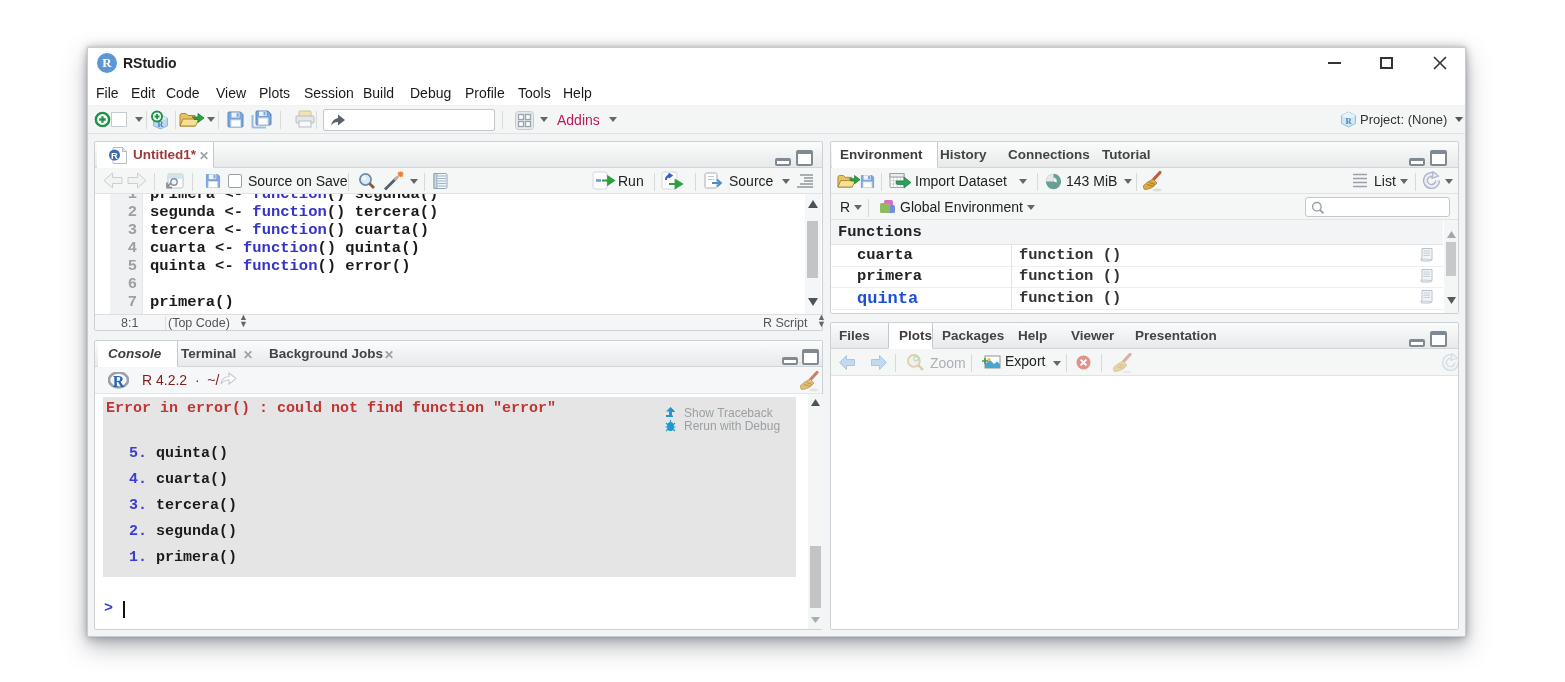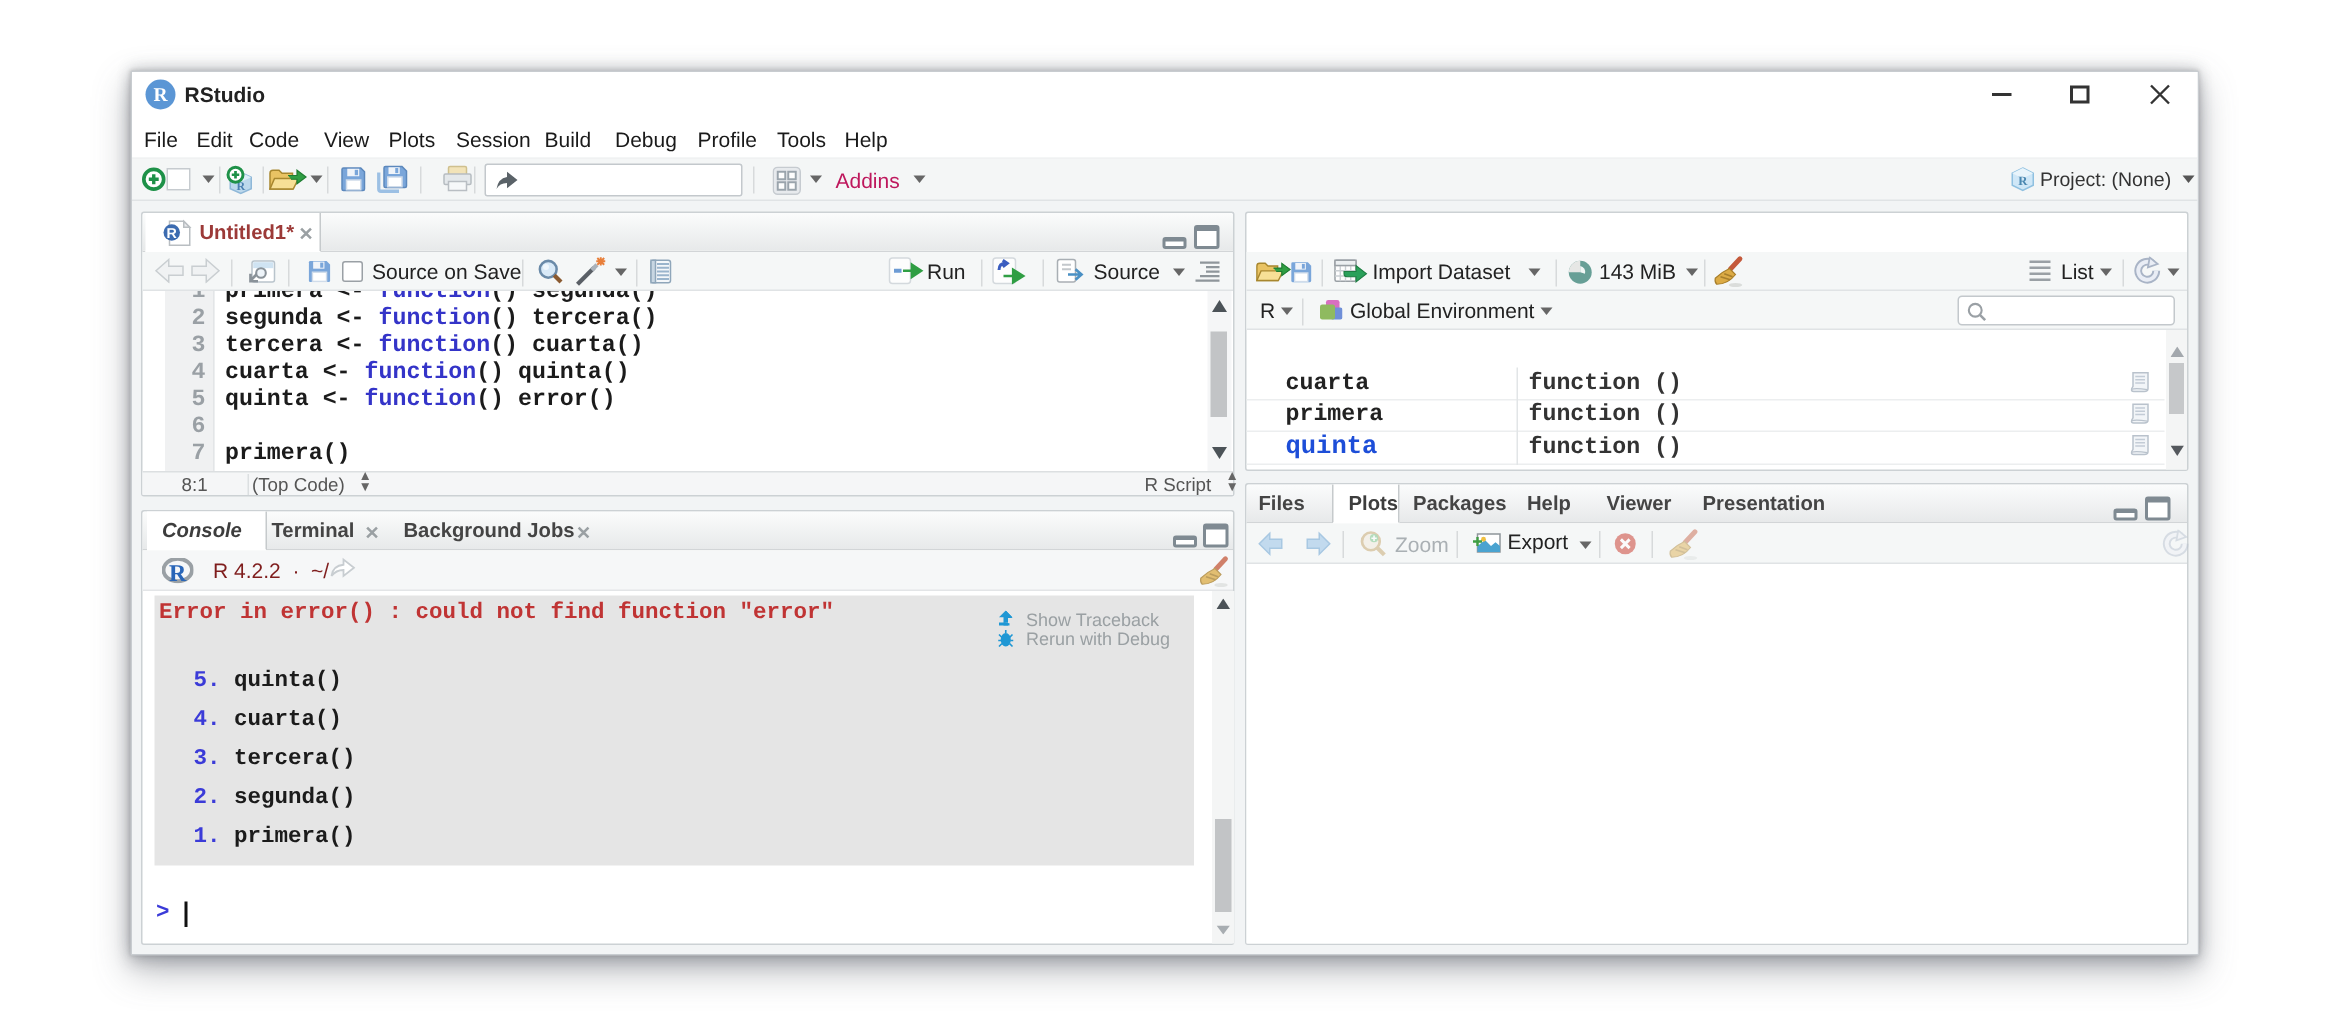--- a/index.html
+++ b/index.html
@@ -303,20 +303,30 @@
    <svg class="abs" style="left:3px;top:5px" width="9" height="7">
           <path d="M4.5 0 L9 7 L0 7 Z" fill="#4c5358"></path>
         </svg>
    <div class="abs" style="left:2px;top:152px;width:11px;height:62px;background:#c2c4c6;"></div>
    <svg class="abs" style="left:3px;top:223px" width="9" height="6">
           <path d="M4.5 6 L9 0 L0 0 Z" fill="#a8adb1"></path>
         </svg>
   </div>
  </div>
  <div class="pane" id="p-env" style="left:742px;top:93px;width:629px;height:173px;">
+  <div class="tabbar">
+   <div class="tab" style="left:1px;width:106px;border-left:none;">
+          <span class="tabtxt" style="left:8px;">Environment</span>
+        </div>
+   <span class="tabtxt" style="left:109px;color:#444;">History</span>
+   <span class="tabtxt" style="left:177px;color:#444;">Connections</span>
+   <span class="tabtxt" style="left:271px;color:#444;">Tutorial</span>
+   <div class="minmax" style="left:578px;"></div>
+   <div class="maxsq" style="left:599px;"></div>
+  </div>
   <div class="ptb" style="top:26px;height:26px;">
    <svg class="abs" style="left:6px;top:5px" width="24" height="17" viewBox="0 0 26 18">
           <path d="M1 4.5 Q1 2.5 3 2.5 L7 2.5 L9 4.5 L16 4.5 L16 15 L1 15 Z" fill="#e9c363" stroke="#a8872e"></path>
           <path d="M1 15 L4 8 L20 8 L16.5 15 Z" fill="#f7e096" stroke="#a8872e"></path>
           <path d="M13 6 L19 6 L19 2.5 L25 7 L19 11.5 L19 8.5 L15 8.5" fill="#2f9e43" stroke="#1e7d32" stroke-width=".8"></path>
         </svg>
    <svg class="abs" style="left:29px;top:6px" width="15" height="15" viewBox="0 0 17 17">
           <path d="M1 2 Q1 1 2 1 L13.5 1 L16 3.5 L16 15 Q16 16 15 16 L2 16 Q1 16 1 15 Z" fill="#7aa6da"></path>
           <rect x="4" y="1.5" width="8" height="5" fill="#f0f4f9"></rect>
           <rect x="9" y="2.2" width="2.2" height="3.6" fill="#7aa6da"></rect>
@@ -371,20 +381,23 @@
    <span class="abs" style="left:69px;top:5px;font-size:14px;color:#222;">Global Environment</span>
    <span class="car abs" style="left:196px;top:11px;border-top-color:#666"></span>
    <div class="abs" style="left:474px;top:3px;width:145px;height:20px;background:#fff;border:1px solid #c3c8cc;border-radius:3px;">
     <svg class="abs" style="left:5px;top:3px" width="14" height="14" viewBox="0 0 18 18">
             <circle cx="7.5" cy="7.5" r="5.5" fill="none" stroke="#9aa0a5" stroke-width="1.8"></circle>
             <path d="M11.5 11.5 L16 16" stroke="#9aa0a5" stroke-width="2.2"></path>
           </svg>
    </div>
   </div>
   <div class="abs" style="left:0;top:78px;width:612px;height:93px;">
+   <div class="abs" style="left:0;top:0;width:612px;height:25px;background:#f2f4f5;border-bottom:1px solid #e2e5e7;">
+    <span class="abs mono" style="left:7px;top:3px;font-size:15.5px;font-weight:bold;color:#222;">Functions</span>
+   </div>
    <div class="abs" style="left:0;top:25px;width:612px;height:22px;border-bottom:1px solid #eceeef;">
     <span class="abs mono" style="left:26px;top:1px;font-size:15.5px;font-weight:bold;color:#222;">cuarta</span>
     <span class="abs mono" style="left:188px;top:1px;font-size:15.5px;font-weight:bold;color:#333;">function ()</span>
    </div>
    <div class="abs" style="left:0;top:47px;width:612px;height:21px;border-bottom:1px solid #eceeef;">
     <span class="abs mono" style="left:26px;top:0px;font-size:15.5px;font-weight:bold;color:#222;">primera</span>
     <span class="abs mono" style="left:188px;top:0px;font-size:15.5px;font-weight:bold;color:#333;">function ()</span>
    </div>
    <div class="abs" style="left:0;top:68px;width:612px;height:22px;border-bottom:1px solid #eceeef;">
     <span class="abs mono" style="left:26px;top:1px;font-size:17px;font-weight:bold;color:#1d4ed8;">quinta</span>

